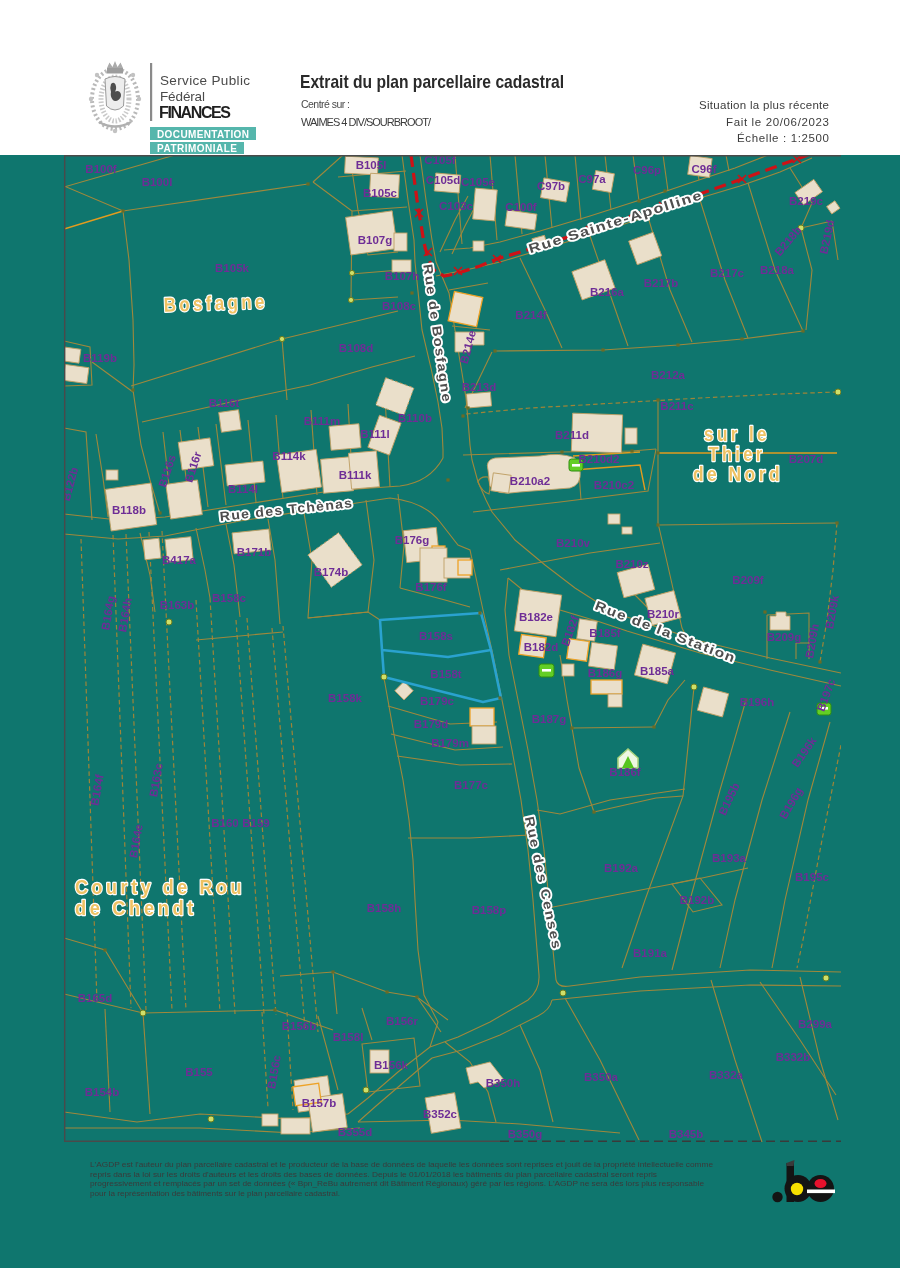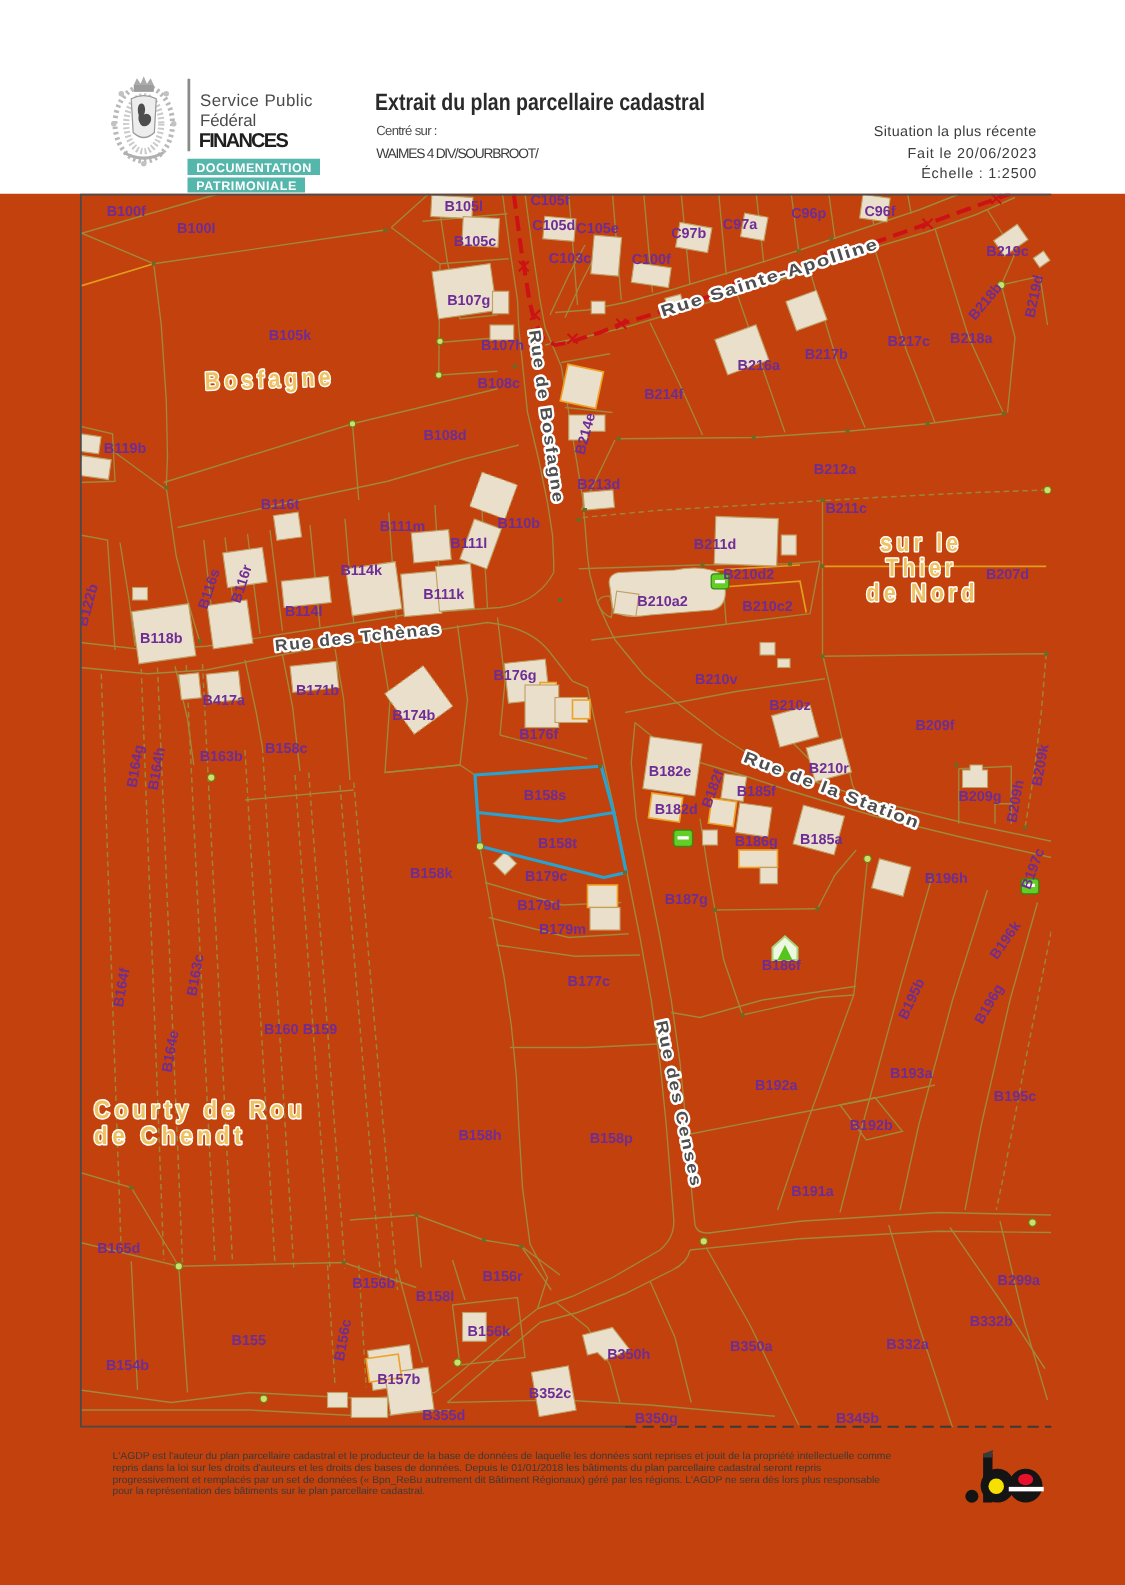--- a/index.html
+++ b/index.html
@@ -1,16 +1,16 @@
 <!DOCTYPE html>
 <html><head>
 <meta charset="utf-8">
 <style>
 html,body{margin:0;padding:0;background:#fff;}
-#page{position:relative;width:900px;height:1268px;background:#c2410c;overflow:hidden;font-family:"Liberation Sans",sans-serif;}
+#page{position:relative;width:900px;height:1268px;background:#0f766e;overflow:hidden;font-family:"Liberation Sans",sans-serif;}
 svg{position:absolute;left:0;top:0;}
 </style>
 </head>
 <body>
 <div id="page">
 <svg width="900" height="1268" viewBox="0 0 900 1268">
 <defs>
 <clipPath id="mapclip">
           <rect x="64" y="155" width="777" height="987"></rect>
         </clipPath>

